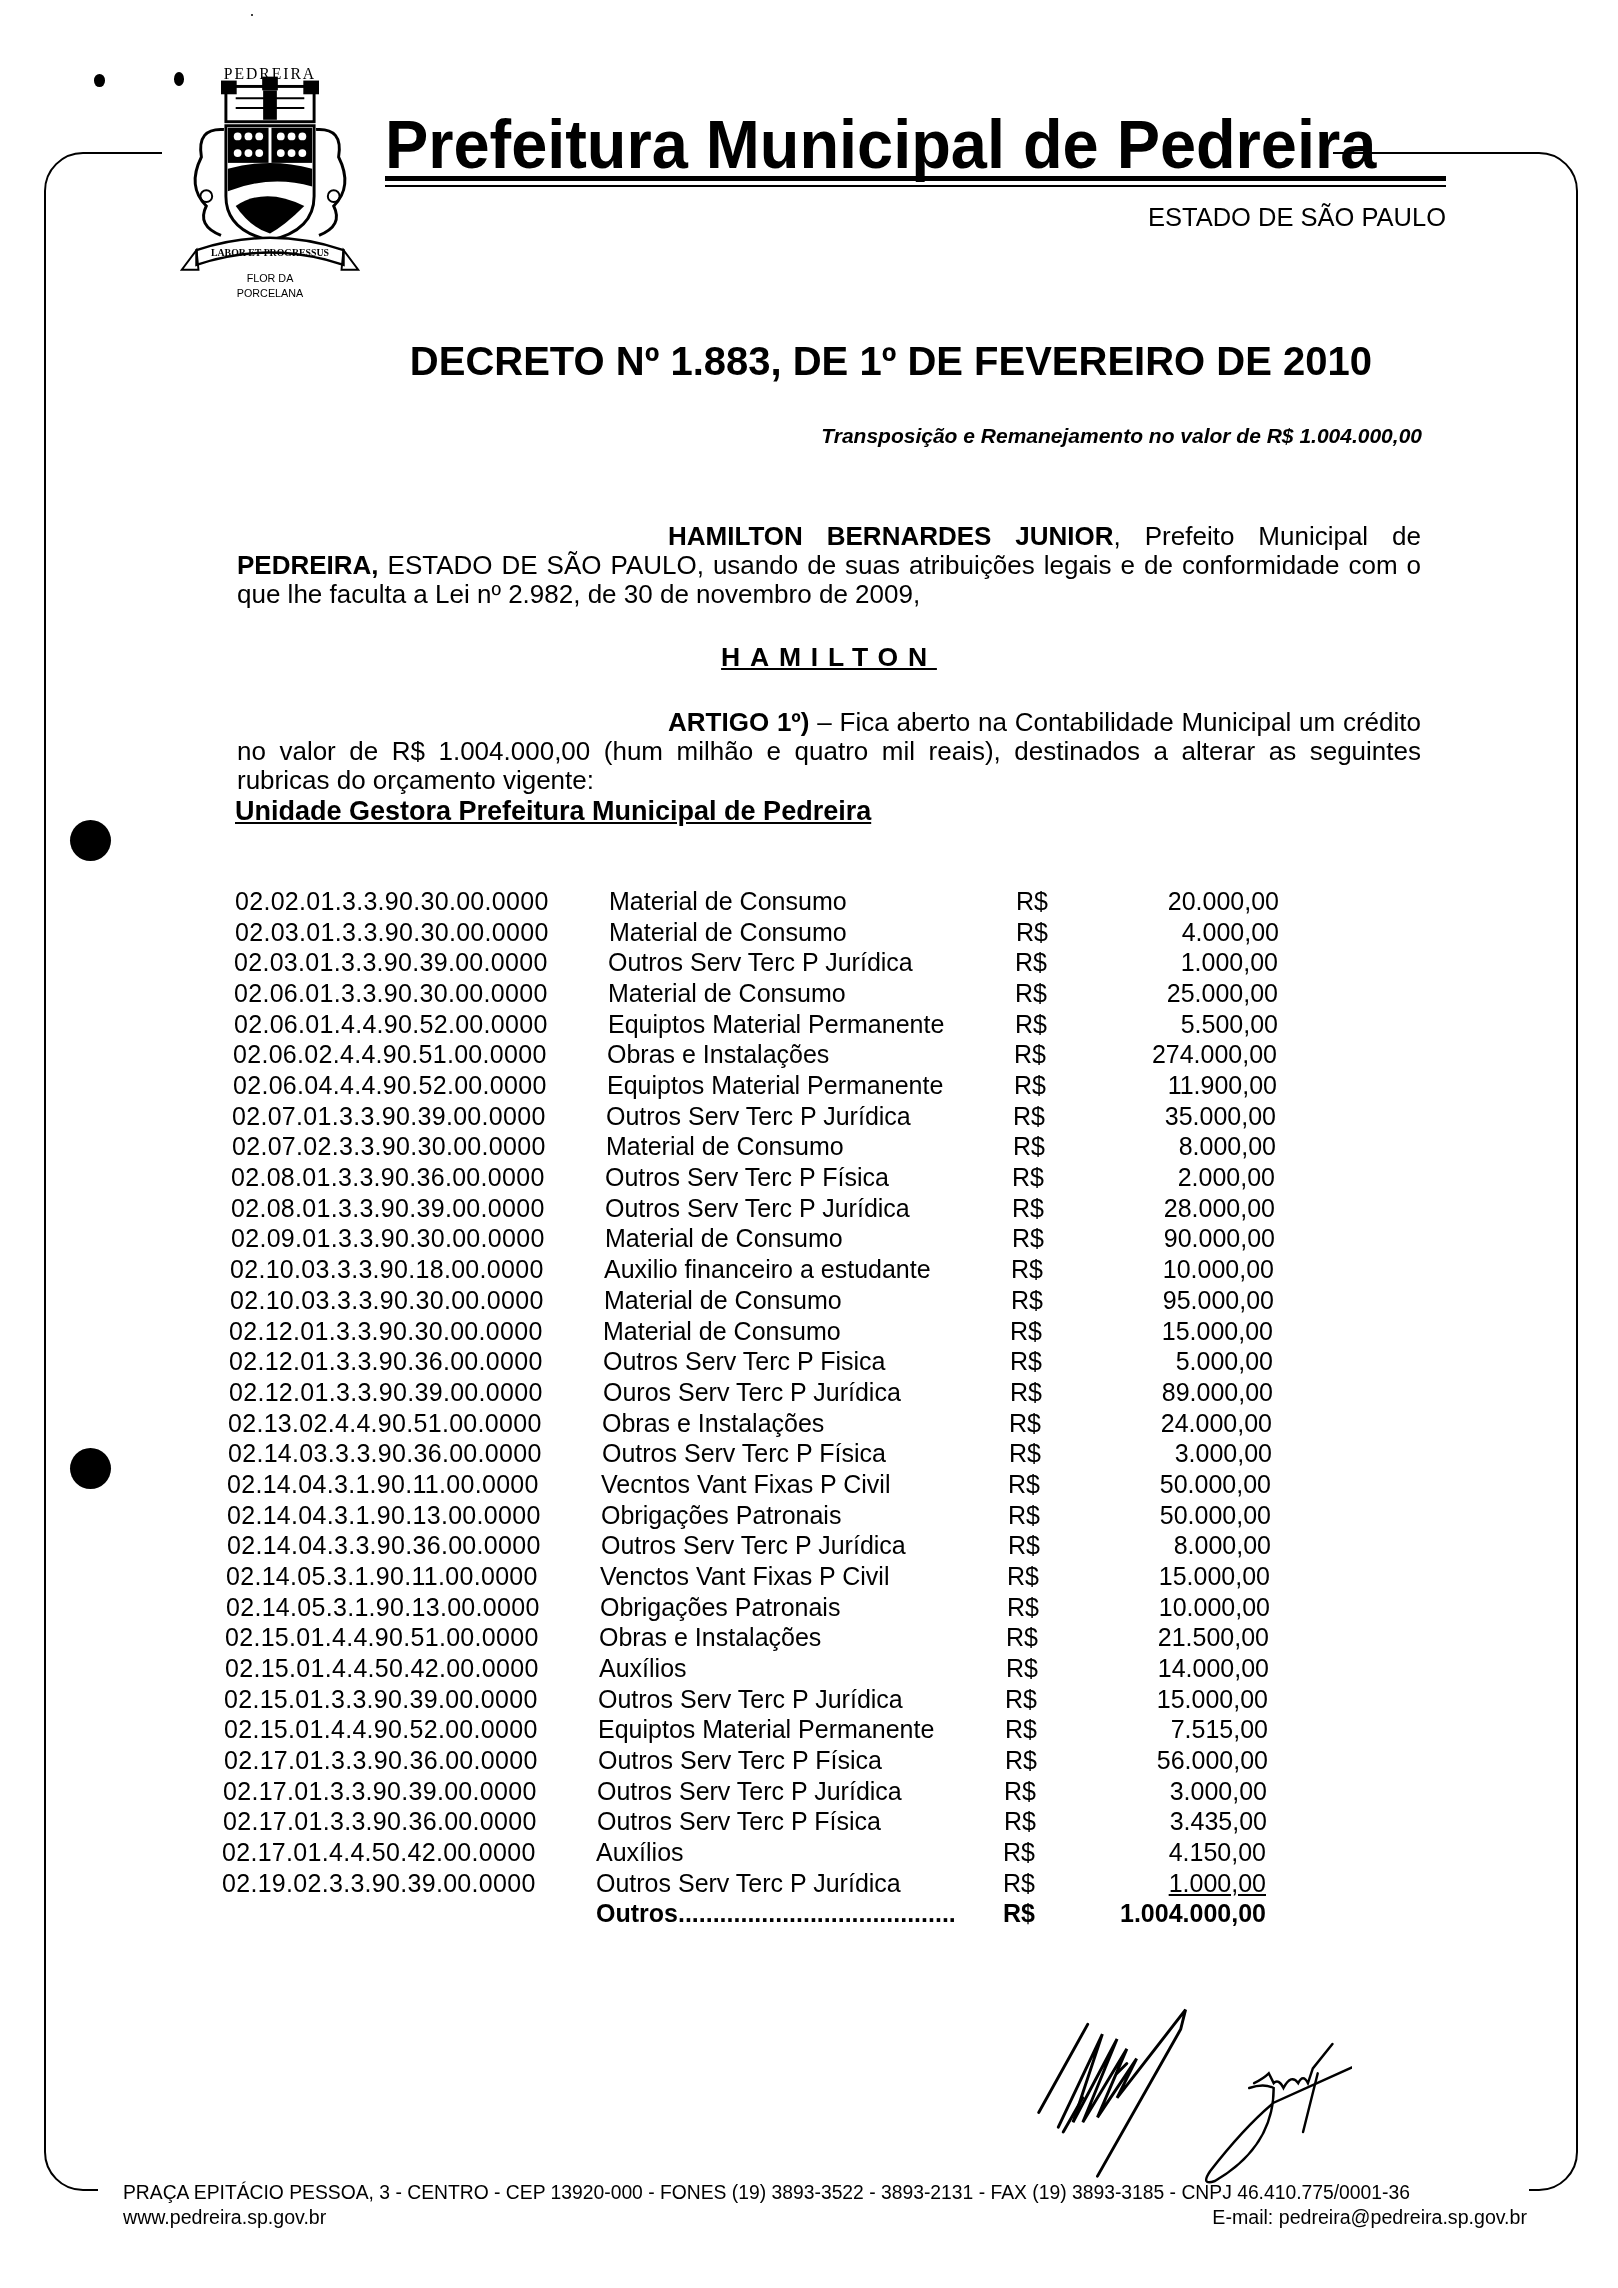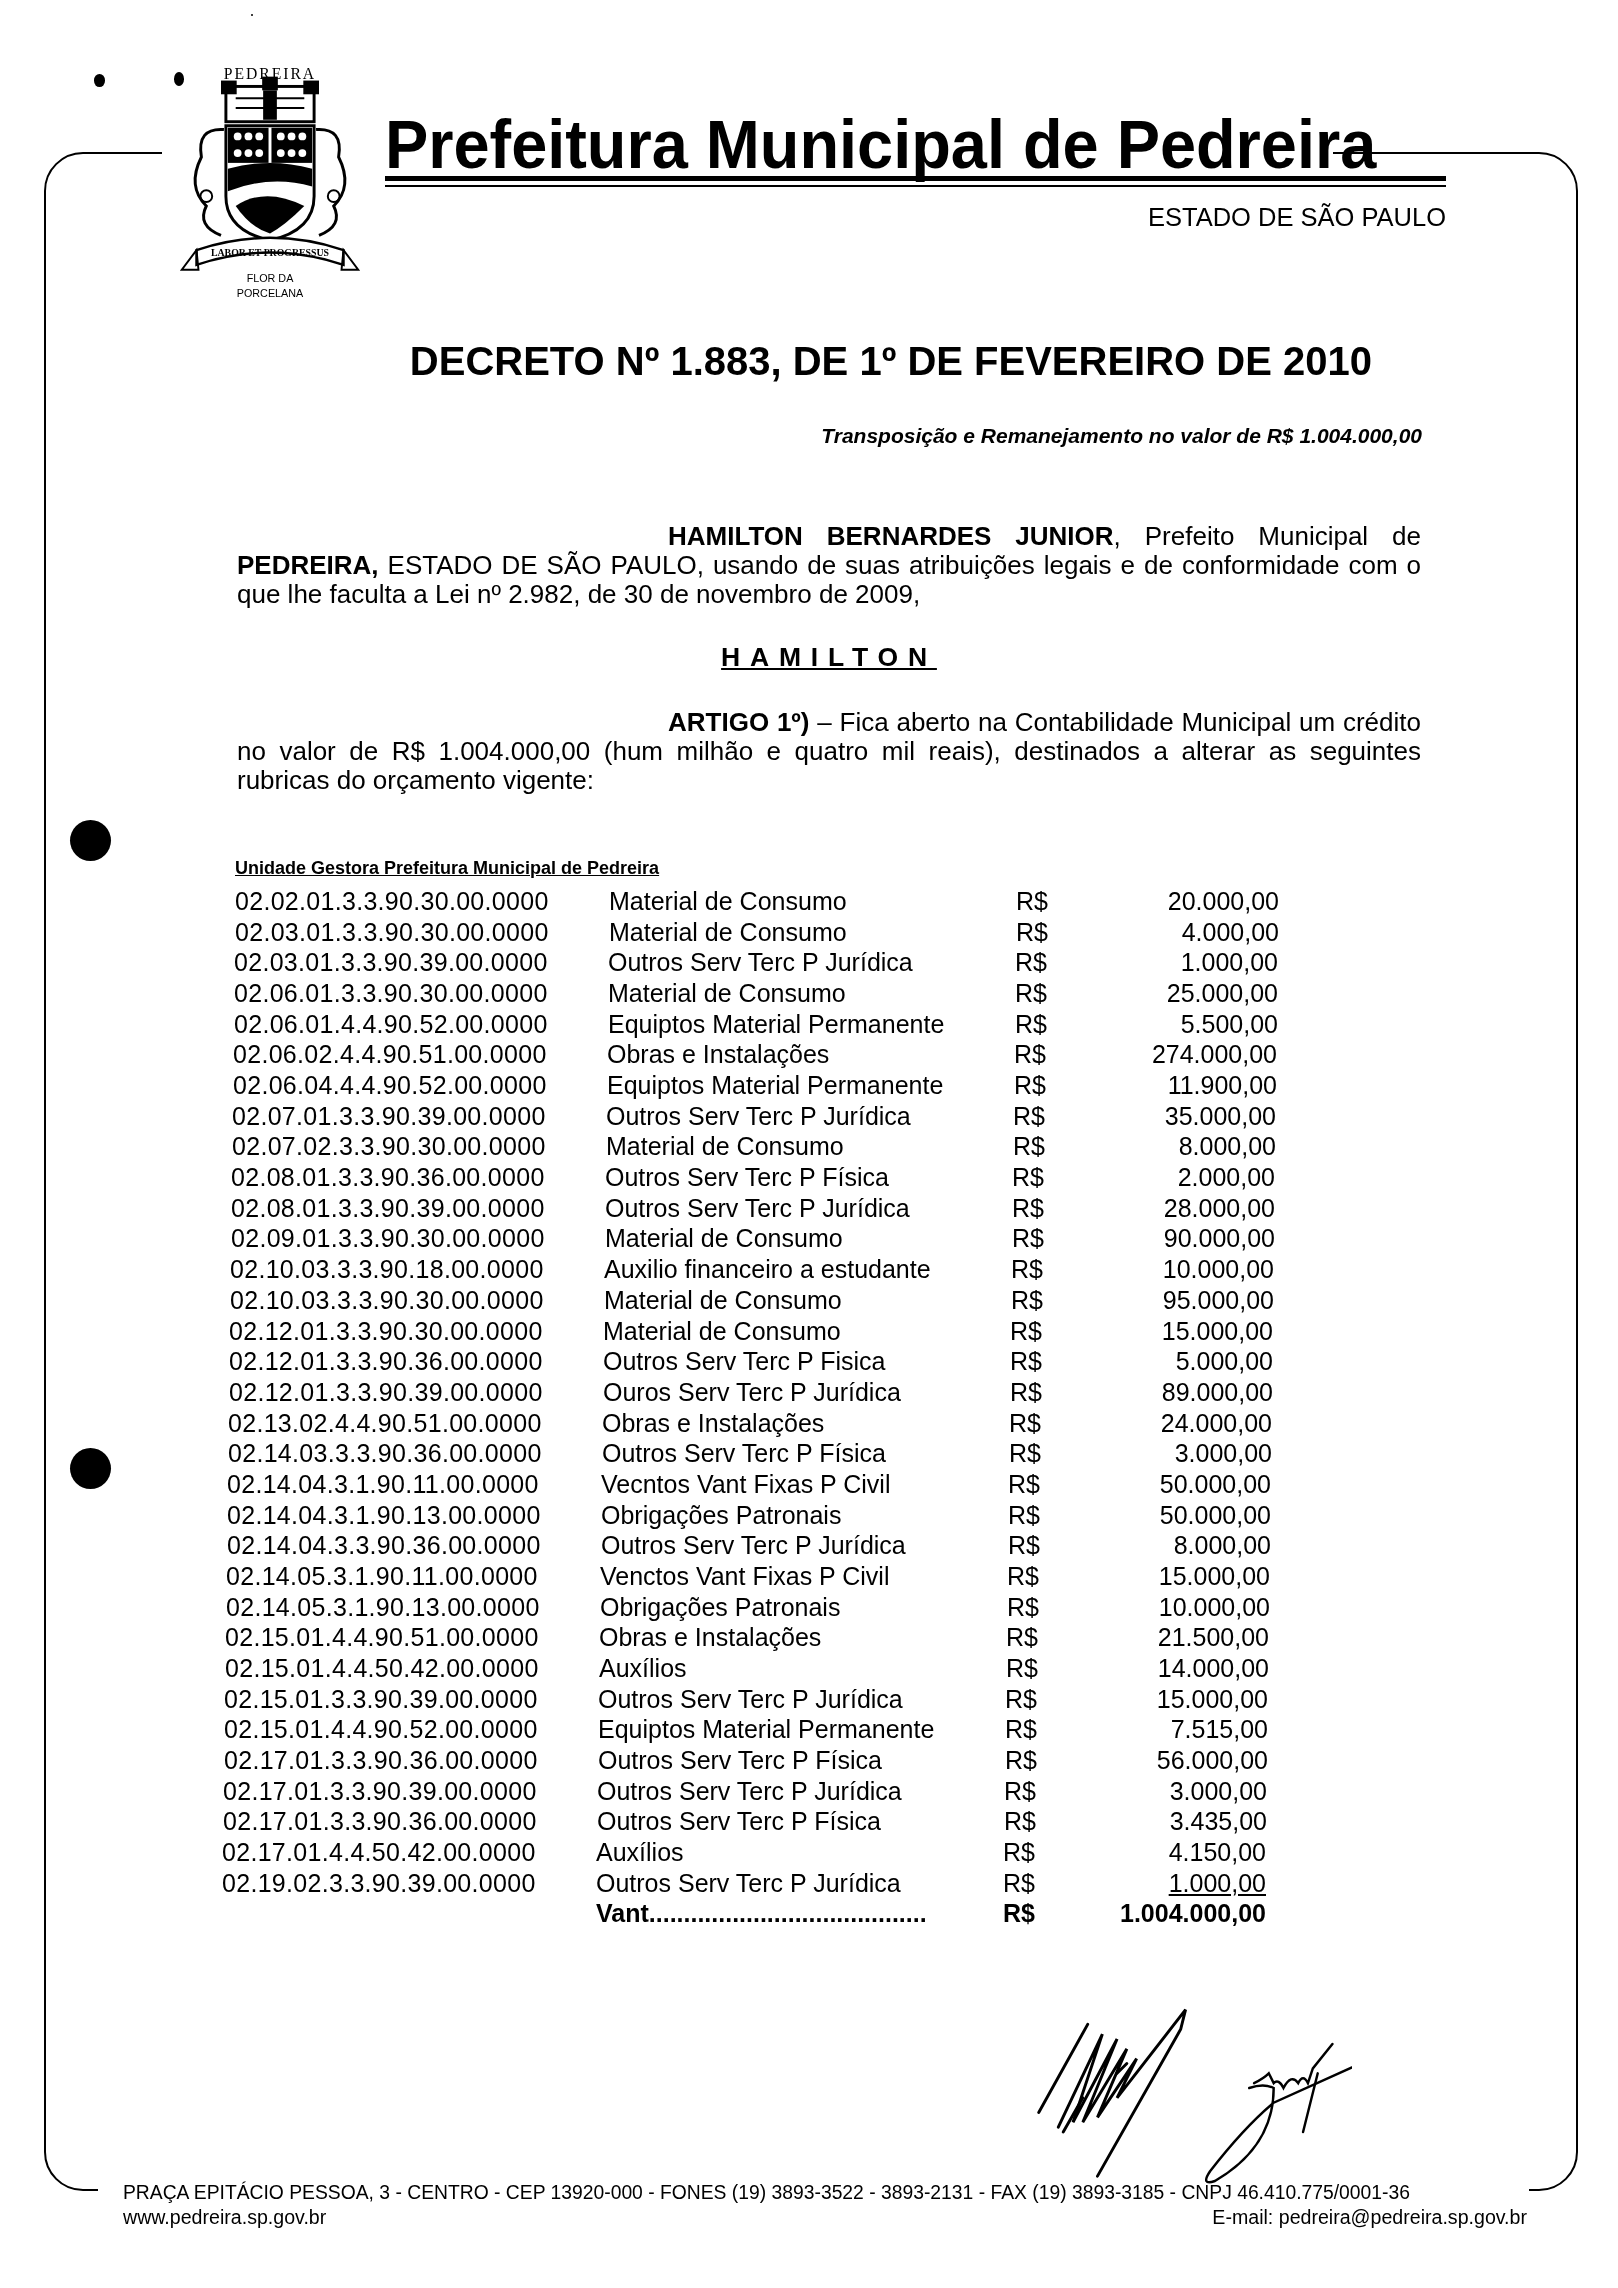--- a/index.html
+++ b/index.html
@@ -20,21 +20,21 @@
   #state { left:385px; top:203px; width:1061px; text-align:right; font-size:25.5px; }
   
   #decree-title { left:294px; top:339px; width:1078px; text-align:right; font-size:40px; font-weight:bold; white-space:nowrap; }
   #decree-subtitle { right:196px; top:424px; font-size:21px; font-weight:bold; font-style:italic; white-space:nowrap; }
   .para { position:absolute; left:237px; width:1184px; font-size:26px; line-height:29px; text-align:justify; }
   #intro { top:522px; }
   #decreta { left:237px; top:642px; width:1184px; text-align:center; font-size:26.5px; font-weight:bold; letter-spacing:9.8px; }
   #decreta span { text-decoration:underline; }
   #article { top:708px; }
   .indent { display:inline-block; width:431px; }
-  #unit-heading { left:235px; top:858px; font-size:18px; font-weight:bold; text-decoration:underline; white-space:nowrap; }
+  #unit-heading { left:235px; top:796px; font-size:27px; font-weight:bold; text-decoration:underline; white-space:nowrap; }
   
   #budget-table { position:absolute; left:0; top:886px; width:1618px; }
   .row { position:absolute; height:30px; font-size:25px; line-height:30px; white-space:nowrap; }
   .row .code { position:absolute; left:0; width:353px; letter-spacing:0.3px; }
   .row .desc { position:absolute; left:374px; width:382px; }
   .row .cur  { position:absolute; left:781px; width:39px; }
   .row .amt  { position:absolute; left:863px; width:181px; text-align:right; }
   .amt.underlined { text-decoration:underline; }
   .total-row { font-weight:bold; }
   
@@ -313,21 +313,21 @@
       <span class="cur">R$</span>
       <span class="amt">4.150,00</span>
     </div>
     <div class="row" style="top: 982px; left: 222px;">
       <span class="code">02.19.02.3.3.90.39.00.0000</span>
       <span class="desc">Outros Serv Terc P Jurídica</span>
       <span class="cur">R$</span>
       <span class="amt underlined">1.000,00</span>
     </div>
     <div class="row total-row" style="top: 1012px; left: 222px;">
-      <span class="desc">Vant........................................</span>
+      <span class="desc">Outros........................................</span>
       <span class="cur">R$</span>
       <span class="amt">1.004.000,00</span>
     </div>
   </div>
 
 <svg id="signatures" class="abs" viewBox="0 0 380 200">
   <g fill="none" stroke="#000" stroke-width="3" stroke-linecap="round">
     <path d="M60 125 L110 35 M80 140 L125 45 L95 135 L140 50 L105 135 L150 60 L120 130 L160 70 L140 110 L210 20 L205 40 L120 190"></path>
     <path d="M85 145 L105 110 M140 85 L150 75"></path>
   </g>

